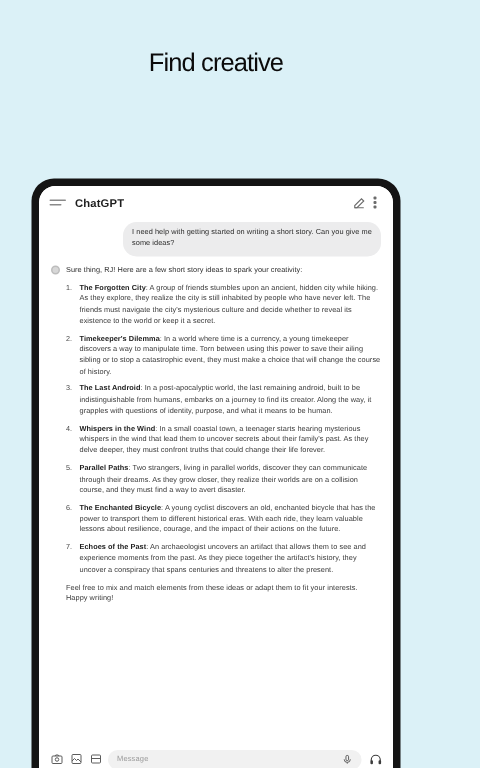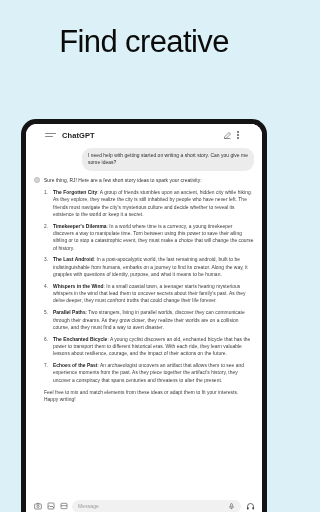--- a/index.html
+++ b/index.html
@@ -7,21 +7,21 @@
     width:288px; height:512px; overflow:hidden;
     background:#dbf1f7;
     font-family:"Liberation Sans", sans-serif;
   }
   .page { position:relative; width:288px; height:512px; background:#dbf1f7; }
 
   
   .headline {
     position:absolute; left:0; top:26px; width:288px;
     text-align:center; color:#0b0b0b;
-    font-size:31px; line-height:31px; font-weight:400;
+    font-size:17px; line-height:31px; font-weight:400;
     letter-spacing:-0.6px;
   }
   .headline .l { display:block; }
 
   
   .phone {
     position:absolute; left:21px; top:119px;
     width:246px; height:400px;
     background:#141414;
     border-radius:15px 15px 0 0;
@@ -34,21 +34,21 @@
     border-radius:11px 11px 0 0;
     overflow:hidden;
     position:relative;
     display:flex; flex-direction:column;
   }
 
   
   .app-header {
     height:22px; flex:0 0 22px;
     display:flex; align-items:center;
-    padding:0 19px;
+    padding:0 7px;
     background:#fff;
   }
   .hamburger { width:11px; display:flex; flex-direction:column; gap:2.5px; margin-right:6px; }
   .hamburger i { display:block; height:1px; background:#8a8a8a; border-radius:1px; }
   .hamburger i:nth-child(2) { width:8px; }
   .app-title { font-size:7.5px; color:#1d1d1d; font-weight:600; letter-spacing:0.1px; }
   .hdr-spacer { flex:1; }
   .hdr-icon { width:12px; height:12px; display:flex; align-items:center; justify-content:center; color:#6b6b6b; }
   .hdr-icon svg { display:block; }
   .kebab { width:10px; height:12px; display:flex; flex-direction:column; align-items:center; justify-content:center; gap:1.5px; }

